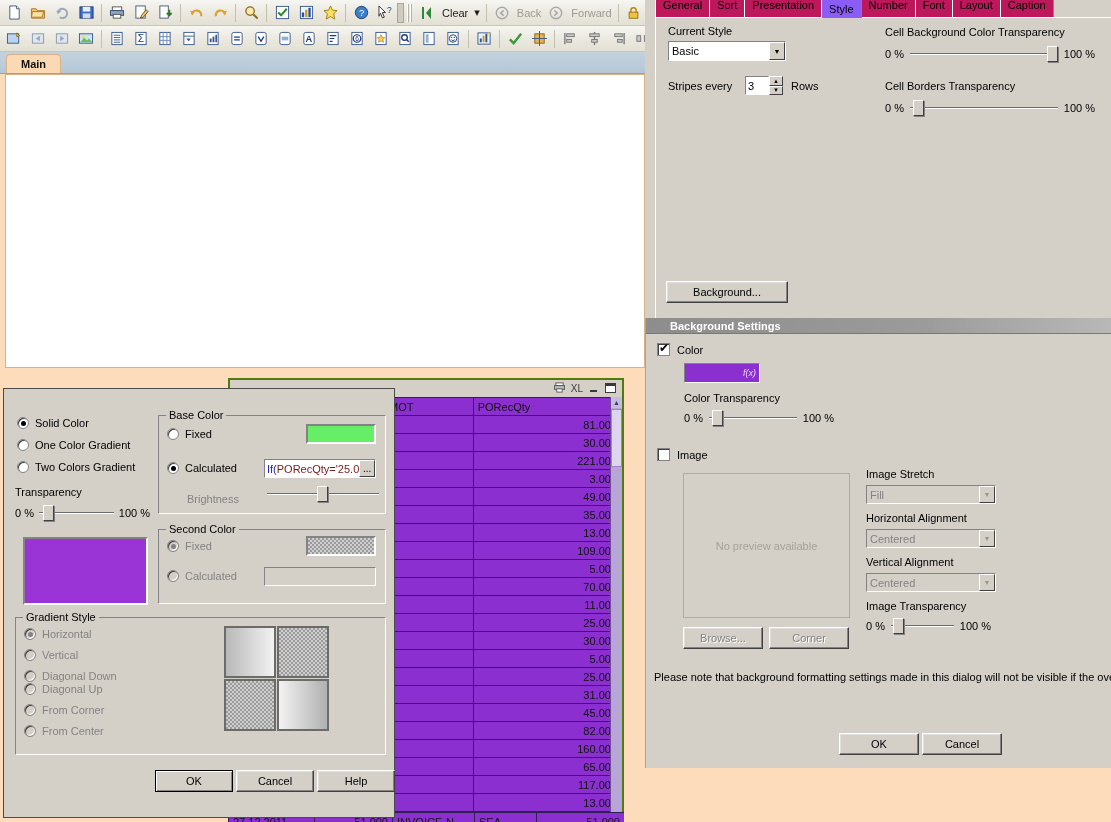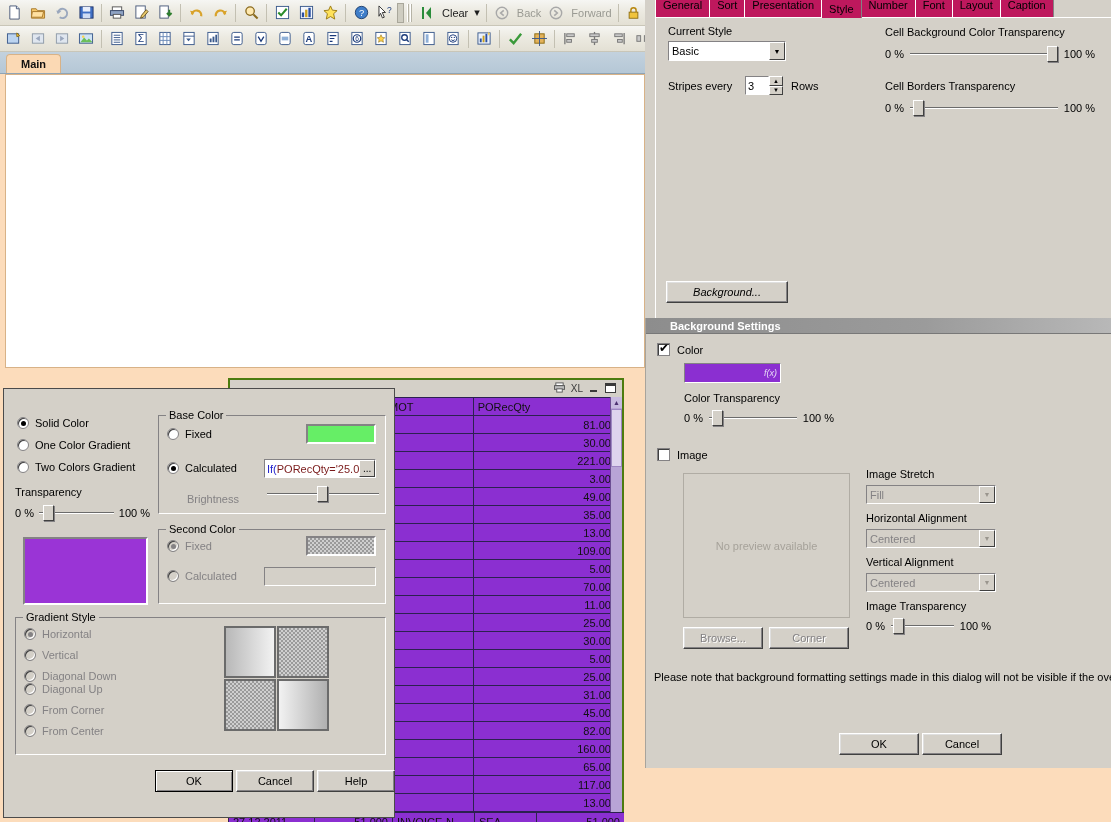--- a/index.html
+++ b/index.html
@@ -160,21 +160,21 @@
   .props {
     position: absolute; left: 645px; top: 0; width: 466px; height: 318px;
     background: #d4d0c8;
   }
   .tabs-row { position:absolute; left:10px; top:0; height:18px; display:flex; align-items:flex-end; }
   .ptab {
     height: 28px; padding: 0 7px; margin-right: -1px;
     background: #be185d; border: 1px solid #ffffff; border-right-color:#848284; border-bottom:none;
     font-size: 11px; color:#000; display:flex; align-items:center;
   }
-  .ptab.active { height: 19px; font-weight: normal; background:#be185d; border-color:#fff #848284 #d4d0c8 #fff; z-index:3; }
+  .ptab.active { height: 19px; font-weight: normal; background:#8b5cf6; border-color:#fff #848284 #d4d0c8 #fff; z-index:3; }
   .pbody { position:absolute; left:10px; top:17px; right:0; bottom:0; border-top:1px solid #ffffff; border-left:1px solid #ffffff; }
   .plabel { font-size:11px; color:#000; }
   .combo {
     background:#fff; border:1px solid; border-color:#848284 #ffffff #ffffff #848284;
     display:flex; align-items:center; font-size:11px; color:#000; padding-left:3px;
   }
   .combo.dis { background:#d4d0c8; color:#848284; }
   .combo .arrow {
     margin-left:auto; width:16px; height:100%; background:#d4d0c8;
     border:1px solid #ffffff; border-right-color:#404040; border-bottom-color:#404040;
@@ -911,34 +911,34 @@
     <span class="plabel" style="position:absolute;left:240px;top:80px;">Cell Borders Transparency</span>
     <div style="position:absolute;left:240px;top:100px;width:210px;display:flex;align-items:center;gap:6px;">
       <span class="pct">0 %</span>
       <div class="slider" style="flex:1;">
         <div class="track"></div>
         <div class="thumb" style="left:2%;"></div>
       </div>
       <span class="pct">100 %</span>
     </div>
 
-    <div class="btn" style="position:absolute;left:21px;top:281px;width:122px;height:22px;font-style:italic;">Background...</div>
+    <div class="btn" style="position:absolute;left:21px;top:281px;width:122px;height:22px;">Background...</div>
   </div>
 
   <div class="bgset">
     <div class="bgset-title">
       <span>Background Settings</span>
     </div>
 
     <div style="position:absolute;left:11px;top:25px;display:flex;align-items:center;gap:7px;">
       <span class="chk on"></span>
       <span class="plabel">Color</span>
     </div>
 
-    <div class="fx-swatch" style="position:absolute;left:38px;top:45px;width:97px;height:20px;">
+    <div class="fx-swatch" style="position:absolute;left:38px;top:45px;width:76px;height:20px;">
       <span class="fx-tag">f(x)</span>
     </div>
 
     <span class="plabel" style="position:absolute;left:38px;top:74px;">Color Transparency</span>
     <div style="position:absolute;left:38px;top:92px;width:150px;display:flex;align-items:center;gap:6px;">
       <span class="pct">0 %</span>
       <div class="slider" style="flex:1;">
         <div class="track"></div>
         <div class="thumb" style="left:4%;"></div>
       </div>

